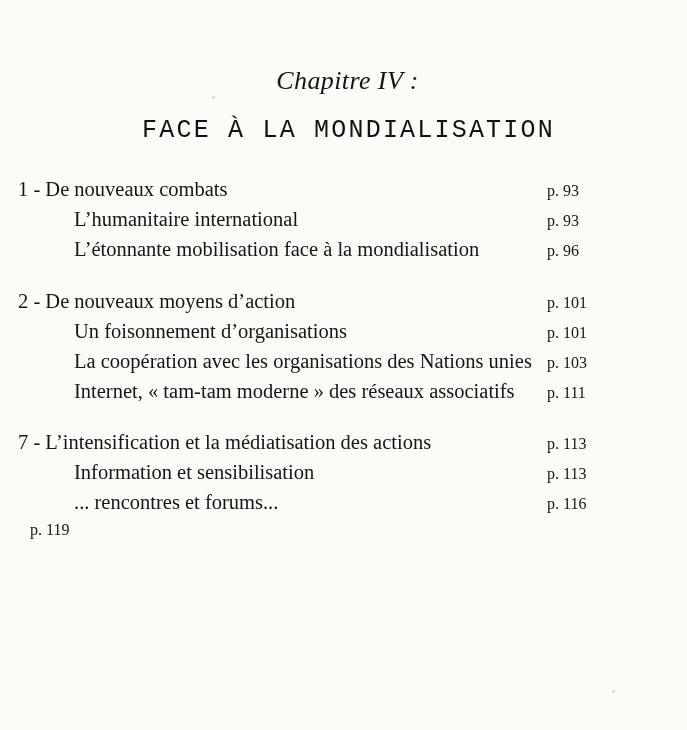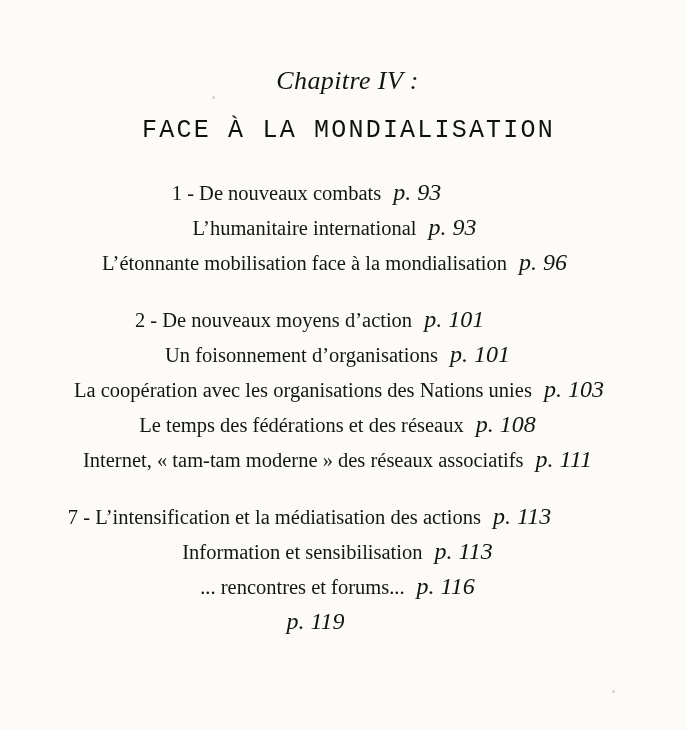--- a/index.html
+++ b/index.html
@@ -45,35 +45,34 @@
     margin-top: 30px;
     padding-left: 18px;
     padding-right: 86px;
   }
   .group {
     margin-bottom: 22px;
   }
   .entry {
     display: flex;
     align-items: baseline;
-    justify-content: center;
+    justify-content: space-between;
     font-size: 20.5px;
     line-height: 1.46;
     color: #151515;
   }
   .entry .label {
     white-space: nowrap;
   }
   .entry .page-num {
     white-space: nowrap;
-    font-size: 24px;
+    font-size: 16px;
     padding-left: 12px;
     min-width: 54px;
     text-align: left;
-    font-style: italic;
   }
   .entry.level-1 .label {
     padding-left: 0;
   }
   .entry.level-2 .label {
     padding-left: 56px;
   }
   .biblio {
     text-align: center;
     font-family: "DejaVu Sans", sans-serif;
@@ -126,24 +125,20 @@
       </div>
       <div class="entry level-2">
         <span class="label">Un foisonnement d’organisations</span>
         <span class="page-num">p. 101</span>
       </div>
       <div class="entry level-2">
         <span class="label">La coopération avec les organisations des Nations unies</span>
         <span class="page-num">p. 103</span>
       </div>
       <div class="entry level-2">
-        <span class="label">Le temps des fédérations et des réseaux</span>
-        <span class="page-num">p. 108</span>
-      </div>
-      <div class="entry level-2">
         <span class="label">Internet, « tam-tam moderne » des réseaux associatifs</span>
         <span class="page-num">p. 111</span>
       </div>
     </div>
 
     <div class="group">
       <div class="entry level-1">
         <span class="label">7 - L’intensification et la médiatisation des actions</span>
         <span class="page-num">p. 113</span>
       </div>

